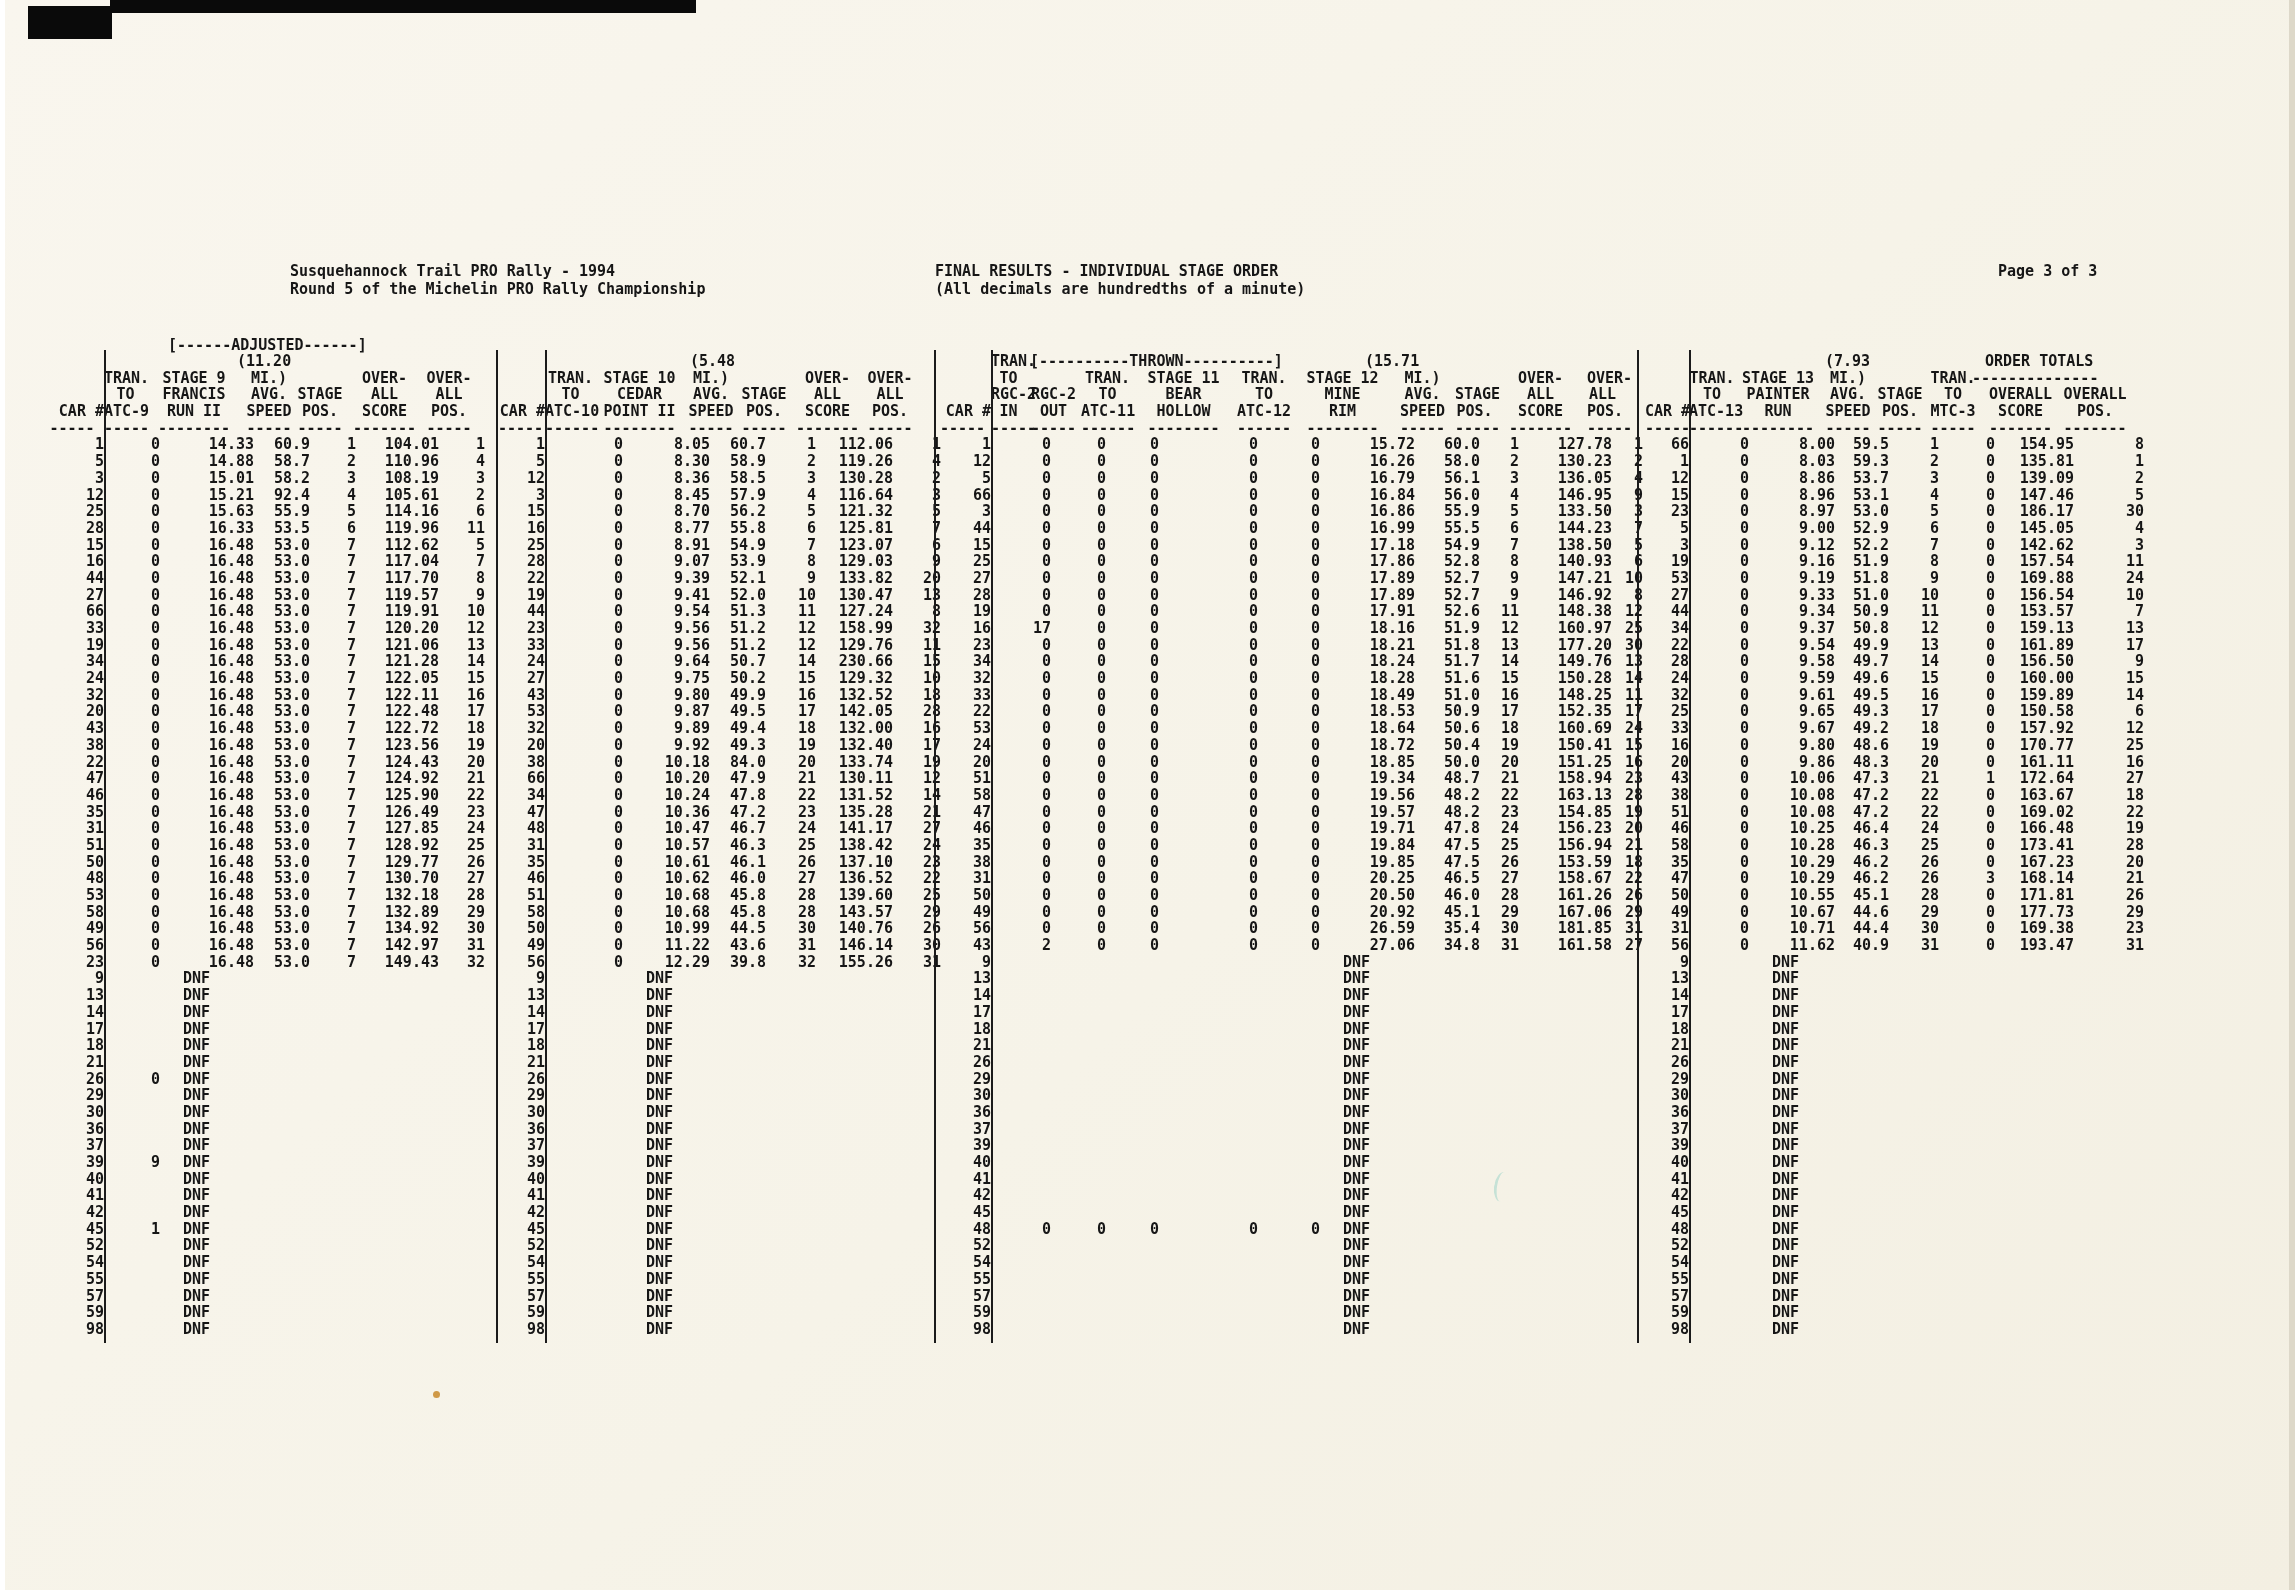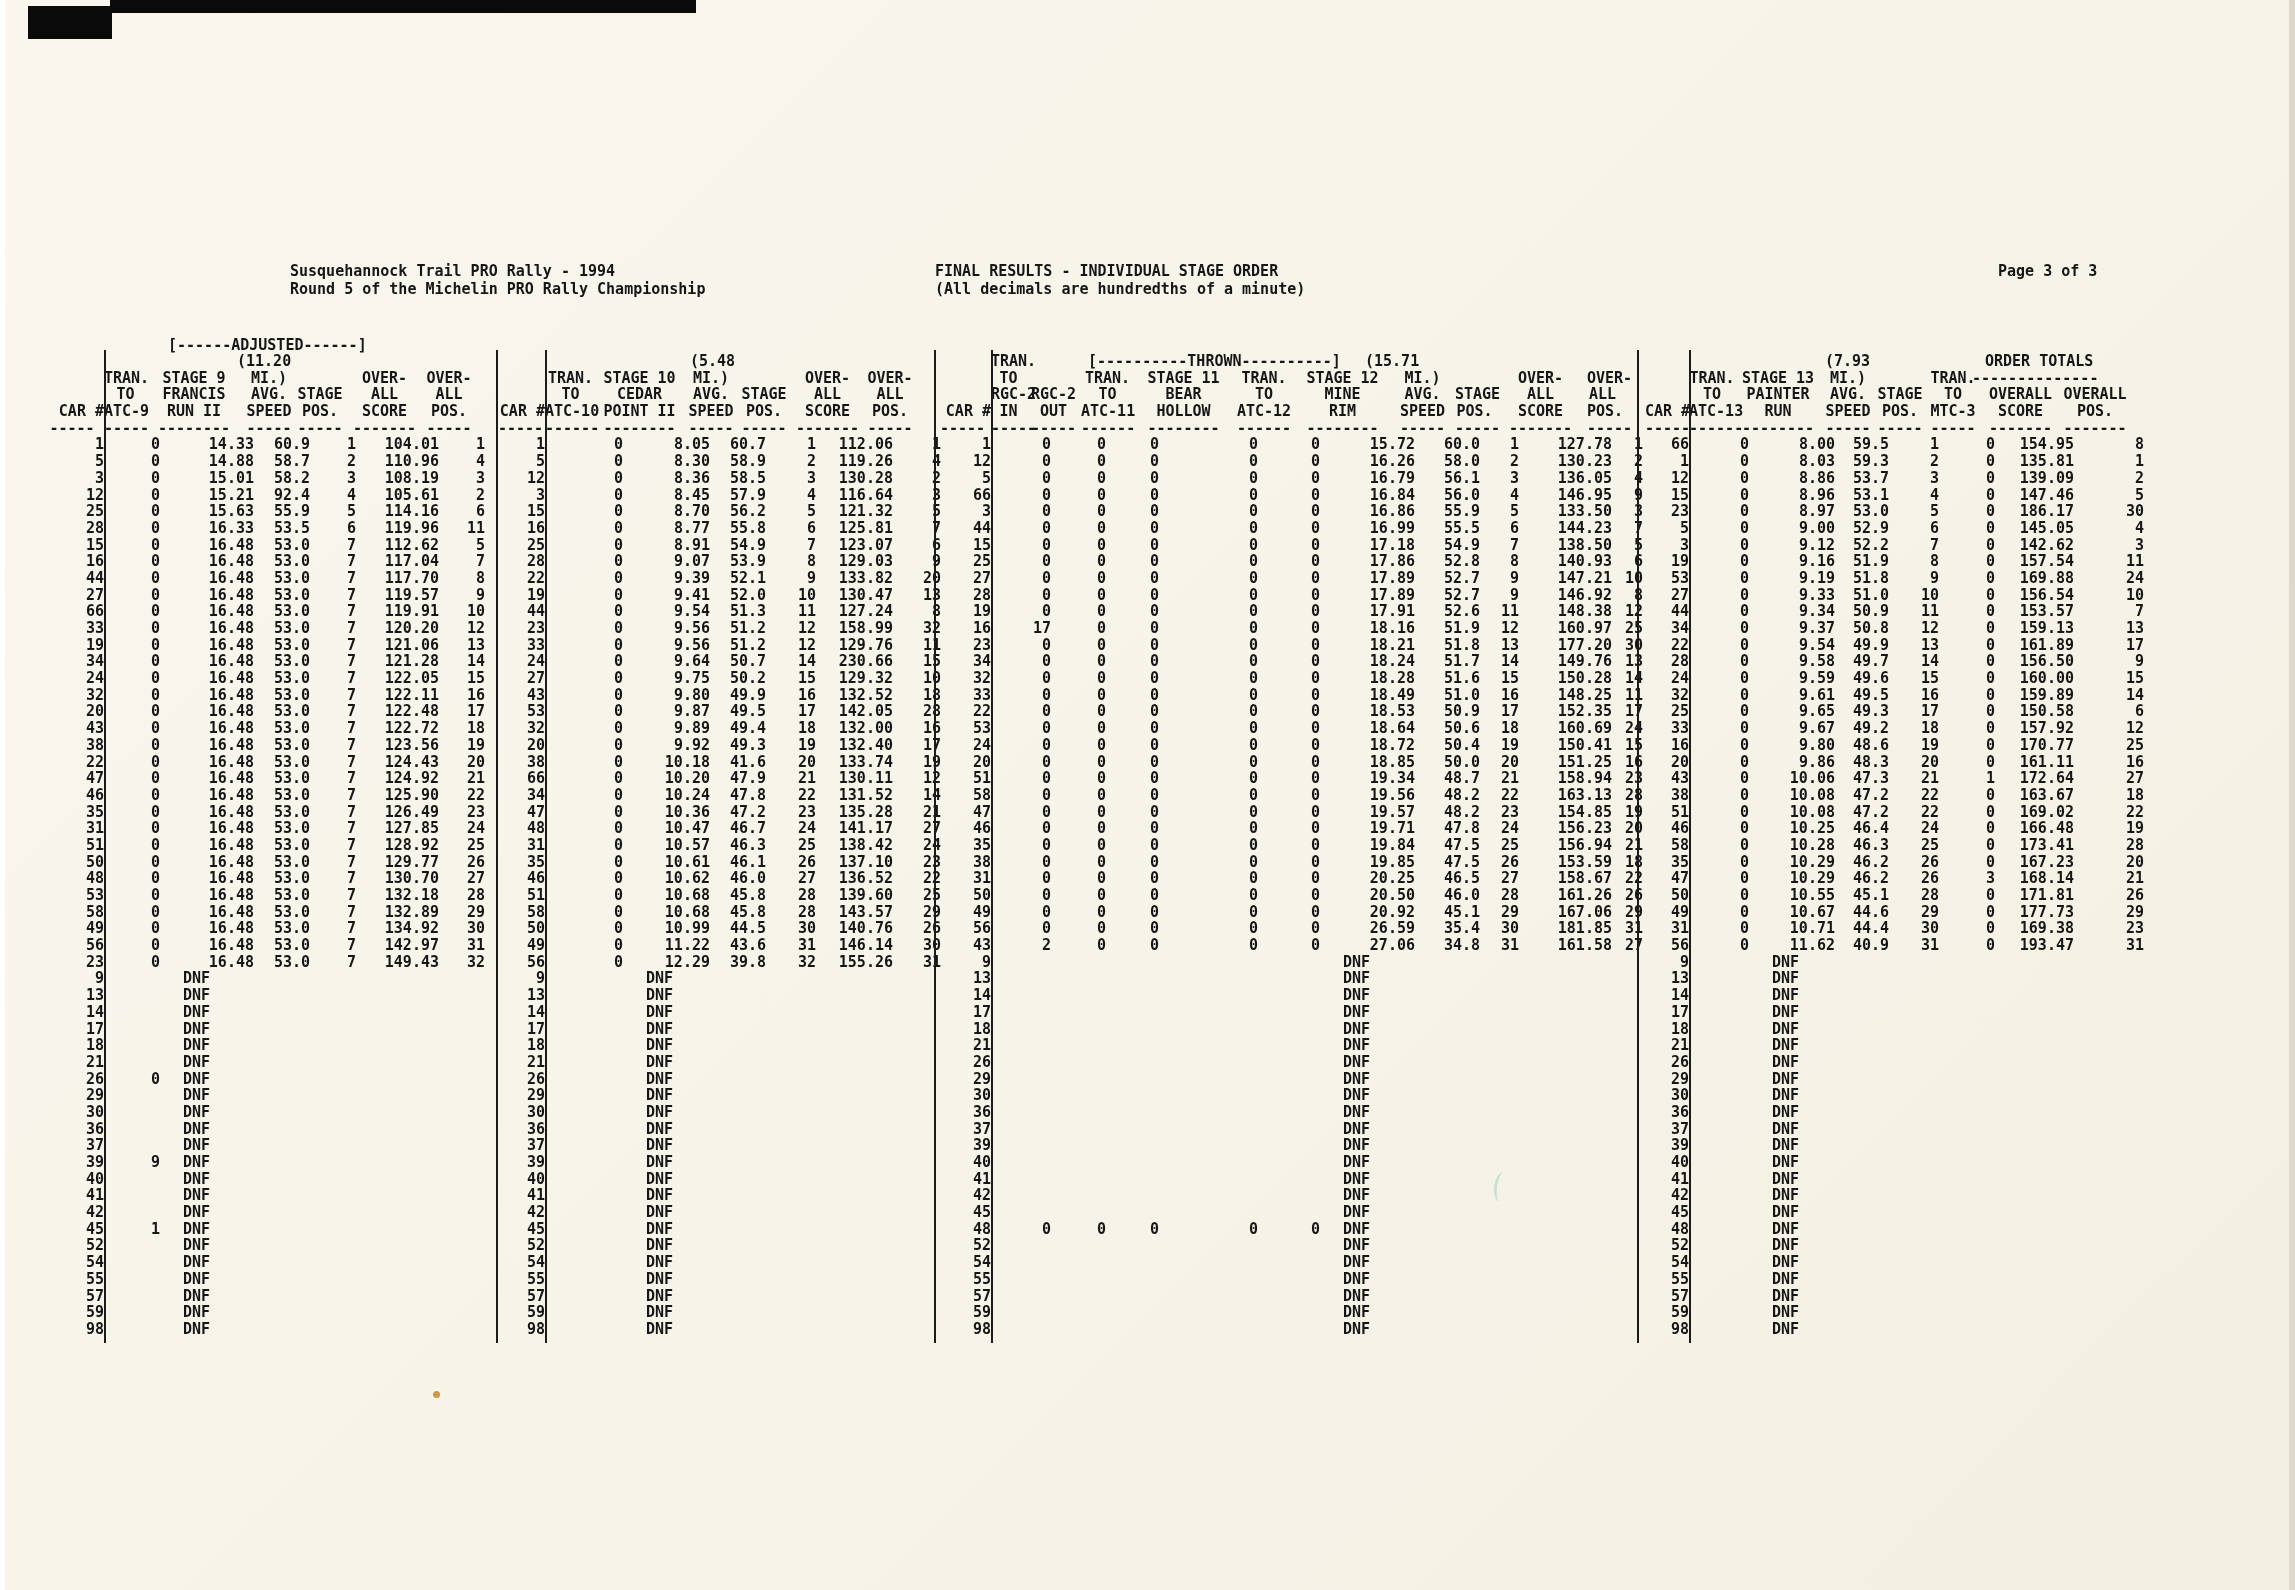--- a/index.html
+++ b/index.html
@@ -122,21 +122,21 @@
       <div class="ln"><span class="vc" style="width: 49px; padding-right: 27px;">19</span><span class="vc" style="width: 51px;">0</span><span class="vc" style="width: 87px;">9.41</span><span class="vc" style="width: 56px;">52.0</span><span class="vc" style="width: 50px;">10</span><span class="vc" style="width: 77px;">130.47</span><span class="vc" style="width: 48px;">13</span></div>
       <div class="ln"><span class="vc" style="width: 49px; padding-right: 27px;">44</span><span class="vc" style="width: 51px;">0</span><span class="vc" style="width: 87px;">9.54</span><span class="vc" style="width: 56px;">51.3</span><span class="vc" style="width: 50px;">11</span><span class="vc" style="width: 77px;">127.24</span><span class="vc" style="width: 48px;">8</span></div>
       <div class="ln"><span class="vc" style="width: 49px; padding-right: 27px;">23</span><span class="vc" style="width: 51px;">0</span><span class="vc" style="width: 87px;">9.56</span><span class="vc" style="width: 56px;">51.2</span><span class="vc" style="width: 50px;">12</span><span class="vc" style="width: 77px;">158.99</span><span class="vc" style="width: 48px;">32</span></div>
       <div class="ln"><span class="vc" style="width: 49px; padding-right: 27px;">33</span><span class="vc" style="width: 51px;">0</span><span class="vc" style="width: 87px;">9.56</span><span class="vc" style="width: 56px;">51.2</span><span class="vc" style="width: 50px;">12</span><span class="vc" style="width: 77px;">129.76</span><span class="vc" style="width: 48px;">11</span></div>
       <div class="ln"><span class="vc" style="width: 49px; padding-right: 27px;">24</span><span class="vc" style="width: 51px;">0</span><span class="vc" style="width: 87px;">9.64</span><span class="vc" style="width: 56px;">50.7</span><span class="vc" style="width: 50px;">14</span><span class="vc" style="width: 77px;">230.66</span><span class="vc" style="width: 48px;">15</span></div>
       <div class="ln"><span class="vc" style="width: 49px; padding-right: 27px;">27</span><span class="vc" style="width: 51px;">0</span><span class="vc" style="width: 87px;">9.75</span><span class="vc" style="width: 56px;">50.2</span><span class="vc" style="width: 50px;">15</span><span class="vc" style="width: 77px;">129.32</span><span class="vc" style="width: 48px;">10</span></div>
       <div class="ln"><span class="vc" style="width: 49px; padding-right: 27px;">43</span><span class="vc" style="width: 51px;">0</span><span class="vc" style="width: 87px;">9.80</span><span class="vc" style="width: 56px;">49.9</span><span class="vc" style="width: 50px;">16</span><span class="vc" style="width: 77px;">132.52</span><span class="vc" style="width: 48px;">18</span></div>
       <div class="ln"><span class="vc" style="width: 49px; padding-right: 27px;">53</span><span class="vc" style="width: 51px;">0</span><span class="vc" style="width: 87px;">9.87</span><span class="vc" style="width: 56px;">49.5</span><span class="vc" style="width: 50px;">17</span><span class="vc" style="width: 77px;">142.05</span><span class="vc" style="width: 48px;">28</span></div>
       <div class="ln"><span class="vc" style="width: 49px; padding-right: 27px;">32</span><span class="vc" style="width: 51px;">0</span><span class="vc" style="width: 87px;">9.89</span><span class="vc" style="width: 56px;">49.4</span><span class="vc" style="width: 50px;">18</span><span class="vc" style="width: 77px;">132.00</span><span class="vc" style="width: 48px;">16</span></div>
       <div class="ln"><span class="vc" style="width: 49px; padding-right: 27px;">20</span><span class="vc" style="width: 51px;">0</span><span class="vc" style="width: 87px;">9.92</span><span class="vc" style="width: 56px;">49.3</span><span class="vc" style="width: 50px;">19</span><span class="vc" style="width: 77px;">132.40</span><span class="vc" style="width: 48px;">17</span></div>
-      <div class="ln"><span class="vc" style="width: 49px; padding-right: 27px;">38</span><span class="vc" style="width: 51px;">0</span><span class="vc" style="width: 87px;">10.18</span><span class="vc" style="width: 56px;">41.6</span><span class="vc" style="width: 50px;">20</span><span class="vc" style="width: 77px;">133.74</span><span class="vc" style="width: 48px;">19</span></div>
+      <div class="ln"><span class="vc" style="width: 49px; padding-right: 27px;">38</span><span class="vc" style="width: 51px;">0</span><span class="vc" style="width: 87px;">10.18</span><span class="vc" style="width: 56px;">84.0</span><span class="vc" style="width: 50px;">20</span><span class="vc" style="width: 77px;">133.74</span><span class="vc" style="width: 48px;">19</span></div>
       <div class="ln"><span class="vc" style="width: 49px; padding-right: 27px;">66</span><span class="vc" style="width: 51px;">0</span><span class="vc" style="width: 87px;">10.20</span><span class="vc" style="width: 56px;">47.9</span><span class="vc" style="width: 50px;">21</span><span class="vc" style="width: 77px;">130.11</span><span class="vc" style="width: 48px;">12</span></div>
       <div class="ln"><span class="vc" style="width: 49px; padding-right: 27px;">34</span><span class="vc" style="width: 51px;">0</span><span class="vc" style="width: 87px;">10.24</span><span class="vc" style="width: 56px;">47.8</span><span class="vc" style="width: 50px;">22</span><span class="vc" style="width: 77px;">131.52</span><span class="vc" style="width: 48px;">14</span></div>
       <div class="ln"><span class="vc" style="width: 49px; padding-right: 27px;">47</span><span class="vc" style="width: 51px;">0</span><span class="vc" style="width: 87px;">10.36</span><span class="vc" style="width: 56px;">47.2</span><span class="vc" style="width: 50px;">23</span><span class="vc" style="width: 77px;">135.28</span><span class="vc" style="width: 48px;">21</span></div>
       <div class="ln"><span class="vc" style="width: 49px; padding-right: 27px;">48</span><span class="vc" style="width: 51px;">0</span><span class="vc" style="width: 87px;">10.47</span><span class="vc" style="width: 56px;">46.7</span><span class="vc" style="width: 50px;">24</span><span class="vc" style="width: 77px;">141.17</span><span class="vc" style="width: 48px;">27</span></div>
       <div class="ln"><span class="vc" style="width: 49px; padding-right: 27px;">31</span><span class="vc" style="width: 51px;">0</span><span class="vc" style="width: 87px;">10.57</span><span class="vc" style="width: 56px;">46.3</span><span class="vc" style="width: 50px;">25</span><span class="vc" style="width: 77px;">138.42</span><span class="vc" style="width: 48px;">24</span></div>
       <div class="ln"><span class="vc" style="width: 49px; padding-right: 27px;">35</span><span class="vc" style="width: 51px;">0</span><span class="vc" style="width: 87px;">10.61</span><span class="vc" style="width: 56px;">46.1</span><span class="vc" style="width: 50px;">26</span><span class="vc" style="width: 77px;">137.10</span><span class="vc" style="width: 48px;">23</span></div>
       <div class="ln"><span class="vc" style="width: 49px; padding-right: 27px;">46</span><span class="vc" style="width: 51px;">0</span><span class="vc" style="width: 87px;">10.62</span><span class="vc" style="width: 56px;">46.0</span><span class="vc" style="width: 50px;">27</span><span class="vc" style="width: 77px;">136.52</span><span class="vc" style="width: 48px;">22</span></div>
       <div class="ln"><span class="vc" style="width: 49px; padding-right: 27px;">51</span><span class="vc" style="width: 51px;">0</span><span class="vc" style="width: 87px;">10.68</span><span class="vc" style="width: 56px;">45.8</span><span class="vc" style="width: 50px;">28</span><span class="vc" style="width: 77px;">139.60</span><span class="vc" style="width: 48px;">25</span></div>
       <div class="ln"><span class="vc" style="width: 49px; padding-right: 27px;">58</span><span class="vc" style="width: 51px;">0</span><span class="vc" style="width: 87px;">10.68</span><span class="vc" style="width: 56px;">45.8</span><span class="vc" style="width: 50px;">28</span><span class="vc" style="width: 77px;">143.57</span><span class="vc" style="width: 48px;">29</span></div>
       <div class="ln"><span class="vc" style="width: 49px; padding-right: 27px;">50</span><span class="vc" style="width: 51px;">0</span><span class="vc" style="width: 87px;">10.99</span><span class="vc" style="width: 56px;">44.5</span><span class="vc" style="width: 50px;">30</span><span class="vc" style="width: 77px;">140.76</span><span class="vc" style="width: 48px;">26</span></div>
@@ -294,19 +294,19 @@
       <div class="vline" style="left: 545px;"></div>
       <div class="vline" style="left: 934px;"></div>
       <div class="vline" style="left: 991px;"></div>
       <div class="vline" style="left: 1637px;"></div>
       <div class="vline" style="left: 1689px;"></div>
     </div>
   <div id="overlays">
       <div class="ovl" style="left: 168px; top: 337px;">[------ADJUSTED------]</div>
       <div class="ovl" style="left: 237px; top: 353px;">(11.20</div>
       <div class="ovl" style="left: 690px; top: 353px;">(5.48</div>
-      <div class="ovl" style="left: 1088px; top: 353px;">[----------THROWN----------]</div>
+      <div class="ovl" style="left: 1030px; top: 353px;">[----------THROWN----------]</div>
       <div class="ovl" style="left: 1365px; top: 353px;">(15.71</div>
       <div class="ovl" style="left: 1825px; top: 353px;">(7.93</div>
       <div class="ovl" style="left: 1985px; top: 353px;">ORDER TOTALS</div>
       <div class="ovl" style="left: 1972px; top: 370px;">--------------</div>
     </div>
 </div>
 
 </body></html>

